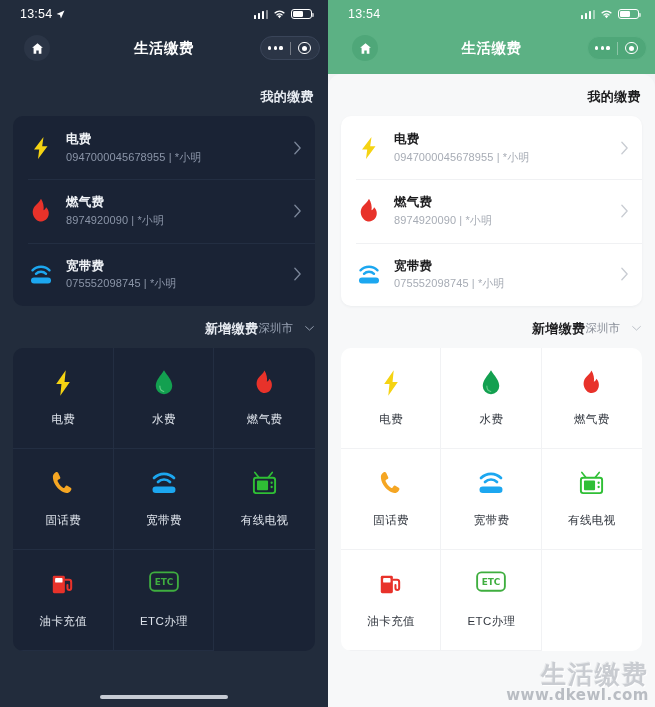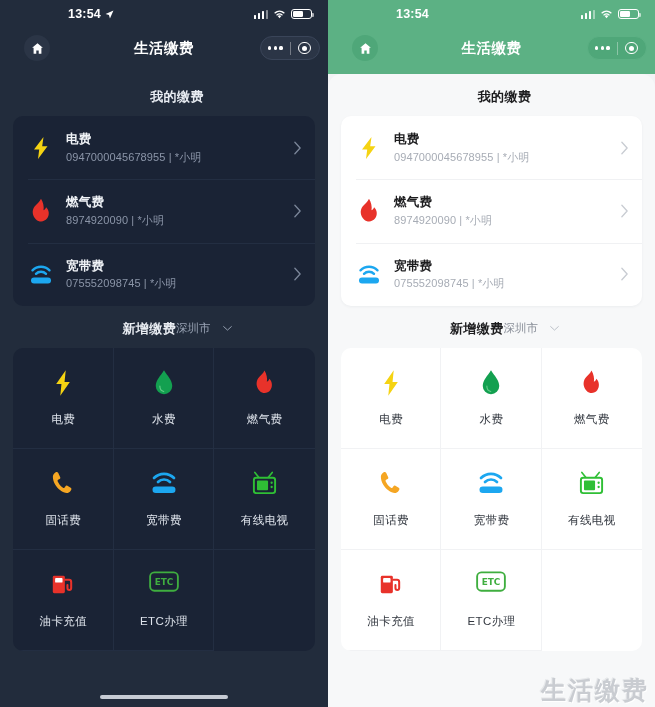--- a/index.html
+++ b/index.html
@@ -11,21 +11,21 @@
   body { display: flex; background: #ffffff; }
 
   .panel { width: 327px; height: 707px; position: relative; overflow: hidden; }
   .panel.dark { background: #222c3c; width: 328px; }
   .panel.light { background: #f2f3f5; }
 
   
   .statusbar {
     height: 28px; display: flex; align-items: center;
     justify-content: space-between; padding: 0 16px 0 20px;
-    font-size: 12.5px; font-weight: bold; letter-spacing: .2px; margin-left: 48px;
+    font-size: 12.5px; font-weight: normal; letter-spacing: .2px;
   }
   .dark .statusbar { color: #ffffff; }
   .light .statusbar { color: #ffffff; }
   .clock { display: flex; align-items: center; gap: 4px; }
   .loc-arrow { display: inline-block; width: 9px; height: 9px; }
   .sb-right { display: flex; align-items: center; gap: 5px; }
   .sig { display: flex; align-items: flex-end; gap: 1.5px; height: 9px; }
   .sig i { width: 2.5px; background: currentColor; border-radius: .5px; display: block; }
   .sig i:nth-child(1) { height: 3.5px; }
   .sig i:nth-child(2) { height: 5.5px; }
@@ -83,21 +83,21 @@
   .light .statusbar, .light .navbar { position: relative; z-index: 2; }
   .sheet {
     position: relative; z-index: 1;
     background: #f7f8f9; border-radius: 14px 14px 0 0;
     margin-top: 6px; min-height: 100%;
   }
   .dark .sheet { background: transparent; border-radius: 0; margin-top: 6px; }
 
   
   .section-head {
-    display: flex; align-items: center; justify-content: center;
+    display: flex; align-items: center; justify-content: flex-end;
     padding: 14px 14px 10px 14px;
     margin-left: 26px;
   }
   .section-title { font-size: 13px; font-weight: bold; letter-spacing: .4px; }
   .dark .section-title { color: #e8ecf2; }
   .light .section-title { color: #1c1c1e; }
   .city { display: flex; align-items: center; gap: 12px; font-size: 11.5px; }
   .dark .city { color: #98a2b3; }
   .light .city { color: #8a8f99; }
   .chev-down { width: 9px; height: 9px; }
@@ -560,14 +560,15 @@
         <span class="cell-label">ETC办理</span>
       </div>
       <div class="cell empty"></div>
     </div>
   </div>
 
   <div class="home-indicator"></div>
 
   <div class="watermark">
     <div class="wm-cn">生活缴费</div>
+    <div class="wm-en">www.dkewl.com</div>
   </div>
 </div>
 
 </body></html>

